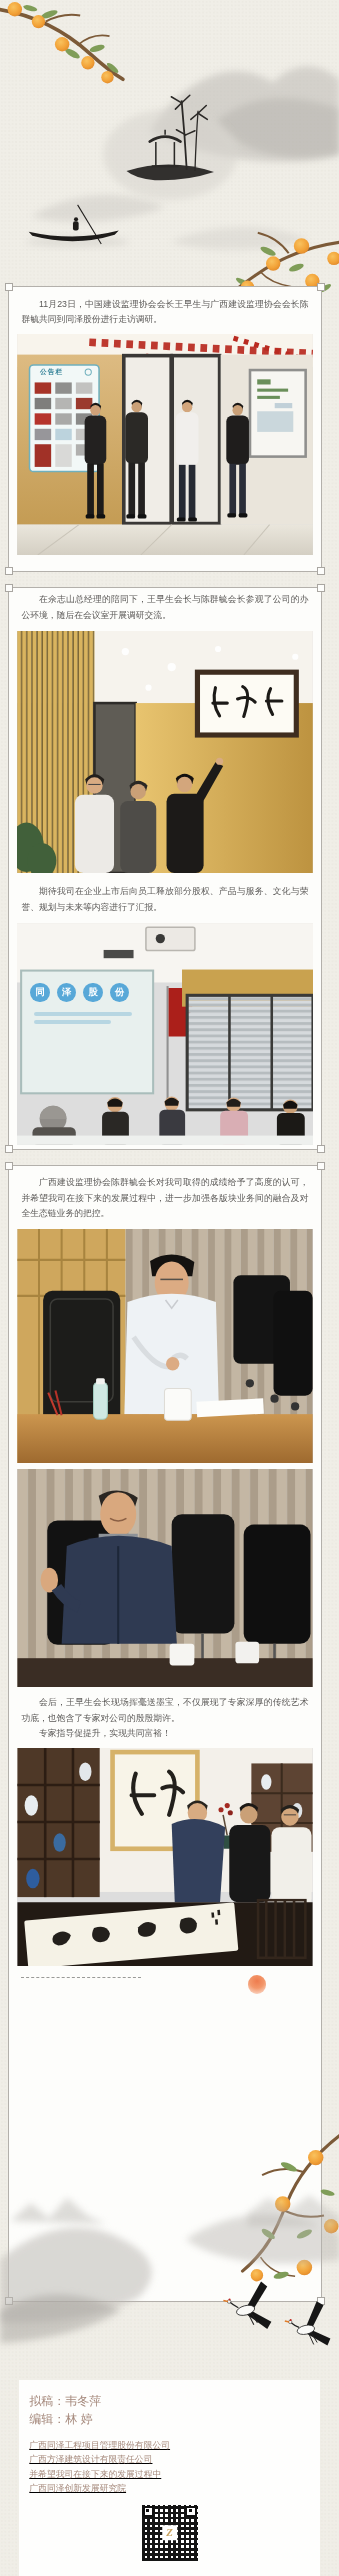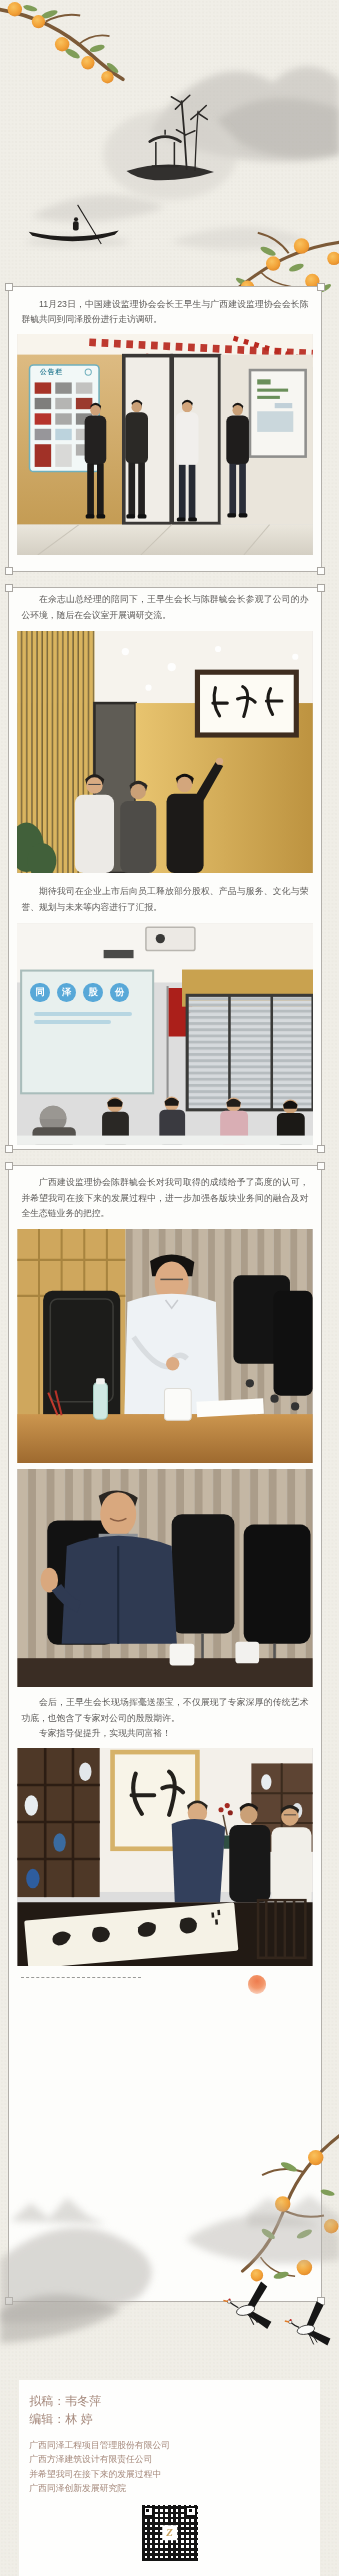--- a/index.html
+++ b/index.html
@@ -37,21 +37,21 @@
   .sbar.b1{top:89px;width:98px}.sbar.b2{top:97px;width:77px}
   
   .divider-row{position:relative;height:20.6px;margin-top:9.3px;}
   .dash{position:absolute;left:12.4px;top:2.1px;width:120px;border-top:1px dashed #9a9a97;}
   .sun{position:absolute;right:55px;top:0;width:18.5px;height:18.5px;border-radius:50%;
     background:radial-gradient(circle at 50% 32%,#ee7c4e 0%,#f3976a 45%,#f9c9b2 78%,rgba(249,201,178,0) 100%);}
   
   .footer-box{position:absolute;top:2380px;left:19px;width:301px;height:255px;background:#fefefd;overflow:hidden;}
   .credits{margin:12.4px 0 0 10.3px;}
   .credit-line{font-size:12px;line-height:18px;color:#a5897c;}
-  .companies{margin:9.3px 0 0 10.3px;}
+  .companies{margin:9.3px 0 0 10.3px;text-decoration:underline;}
   .company-line{font-size:8.8px;line-height:14.4px;color:#a5897c;}
   .qr-wrap{margin-top:9.3px;text-align:center;}
   .qr{width:56px;height:56px;margin:0 auto;position:relative;background:#fff;
     background-image:repeating-linear-gradient(0deg,#151515 0 2.6px,transparent 2.6px 5.2px),
                      repeating-linear-gradient(90deg,#151515 0 2.6px,#fff 2.6px 5.2px);}
   .fd{position:absolute;width:11.3px;height:11.3px;border:2.6px solid #111;background:#fff;box-sizing:border-box;}
   .fd.tl{top:1px;left:1px}.fd.tr{top:1px;right:1px}
   .fd::after{content:"";position:absolute;left:1.5px;top:1.5px;width:3.1px;height:3.1px;background:#111;}
   .qr-logo{position:absolute;top:50%;left:50%;transform:translate(-50%,-50%);width:15.5px;height:15.5px;background:#fff;
     color:#c9a35f;font-family:"Liberation Serif",serif;font-style:italic;font-weight:bold;font-size:10.8px;line-height:15.5px;text-align:center;}

